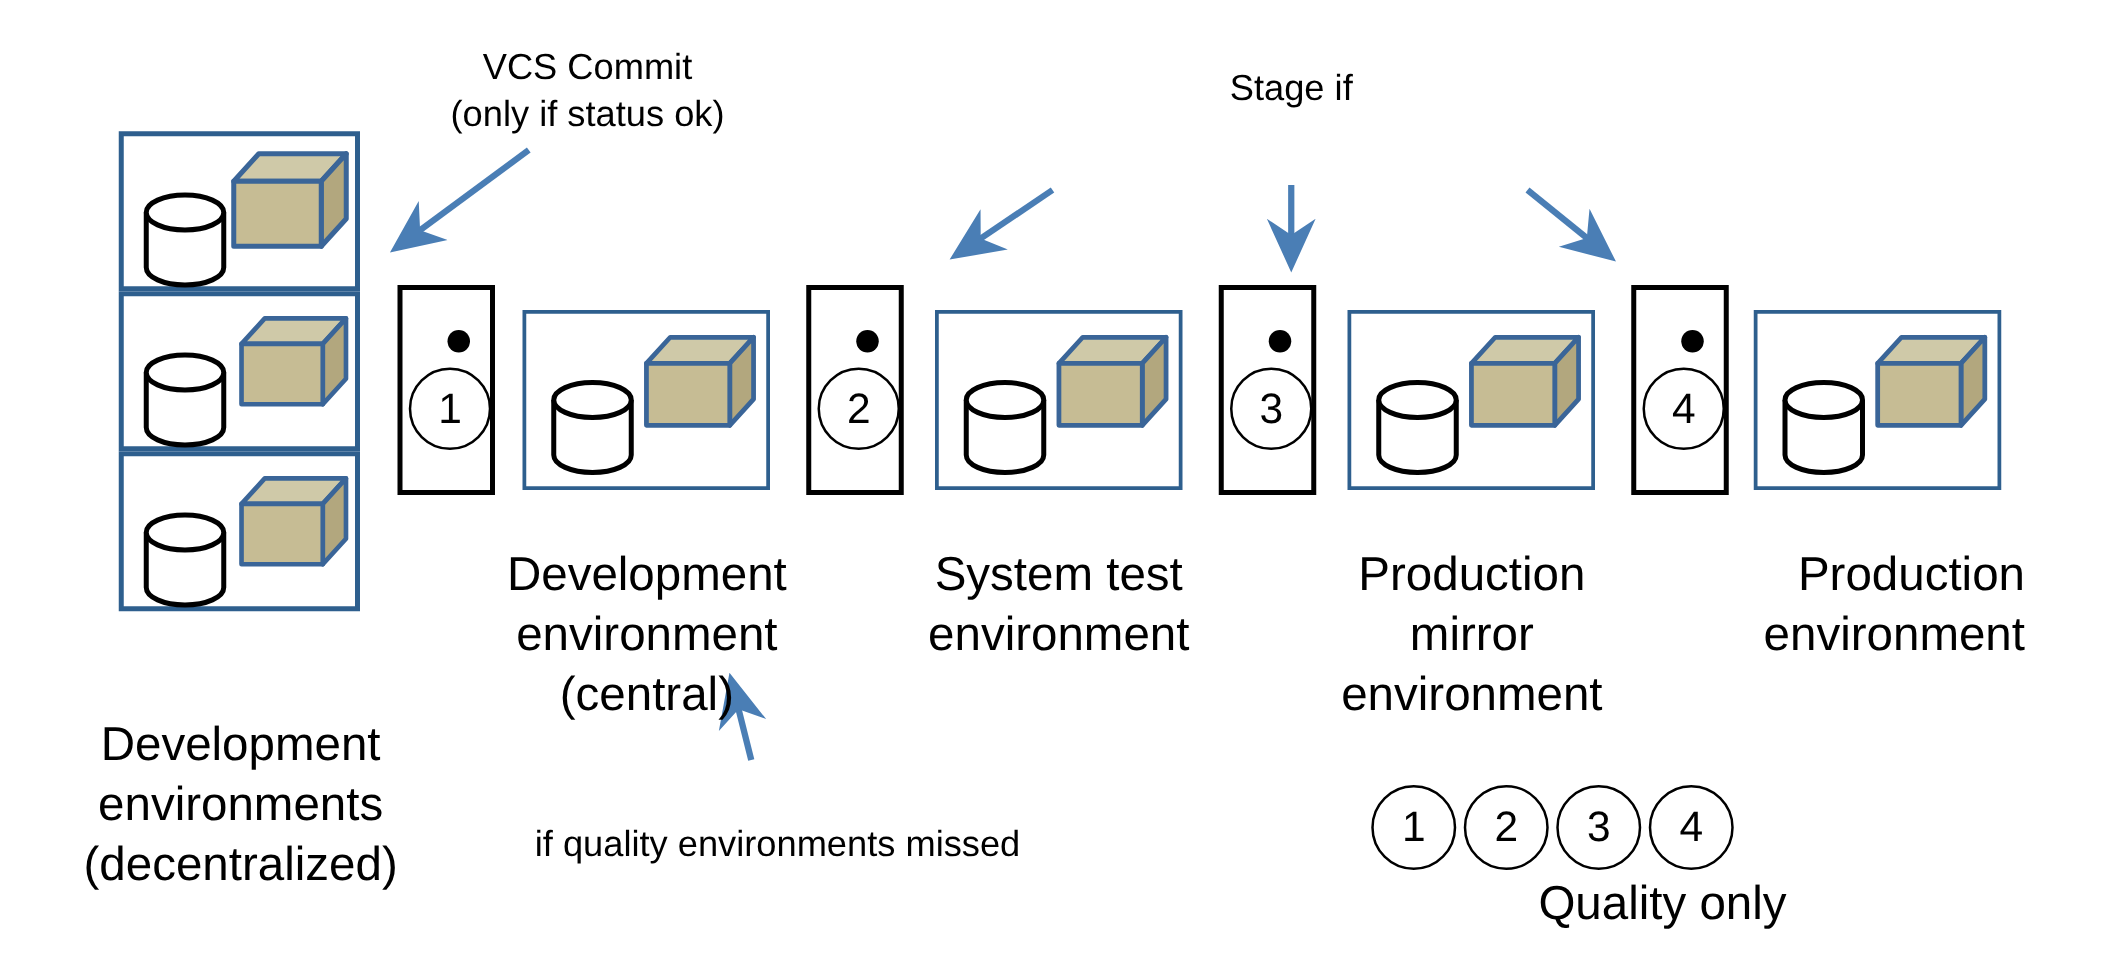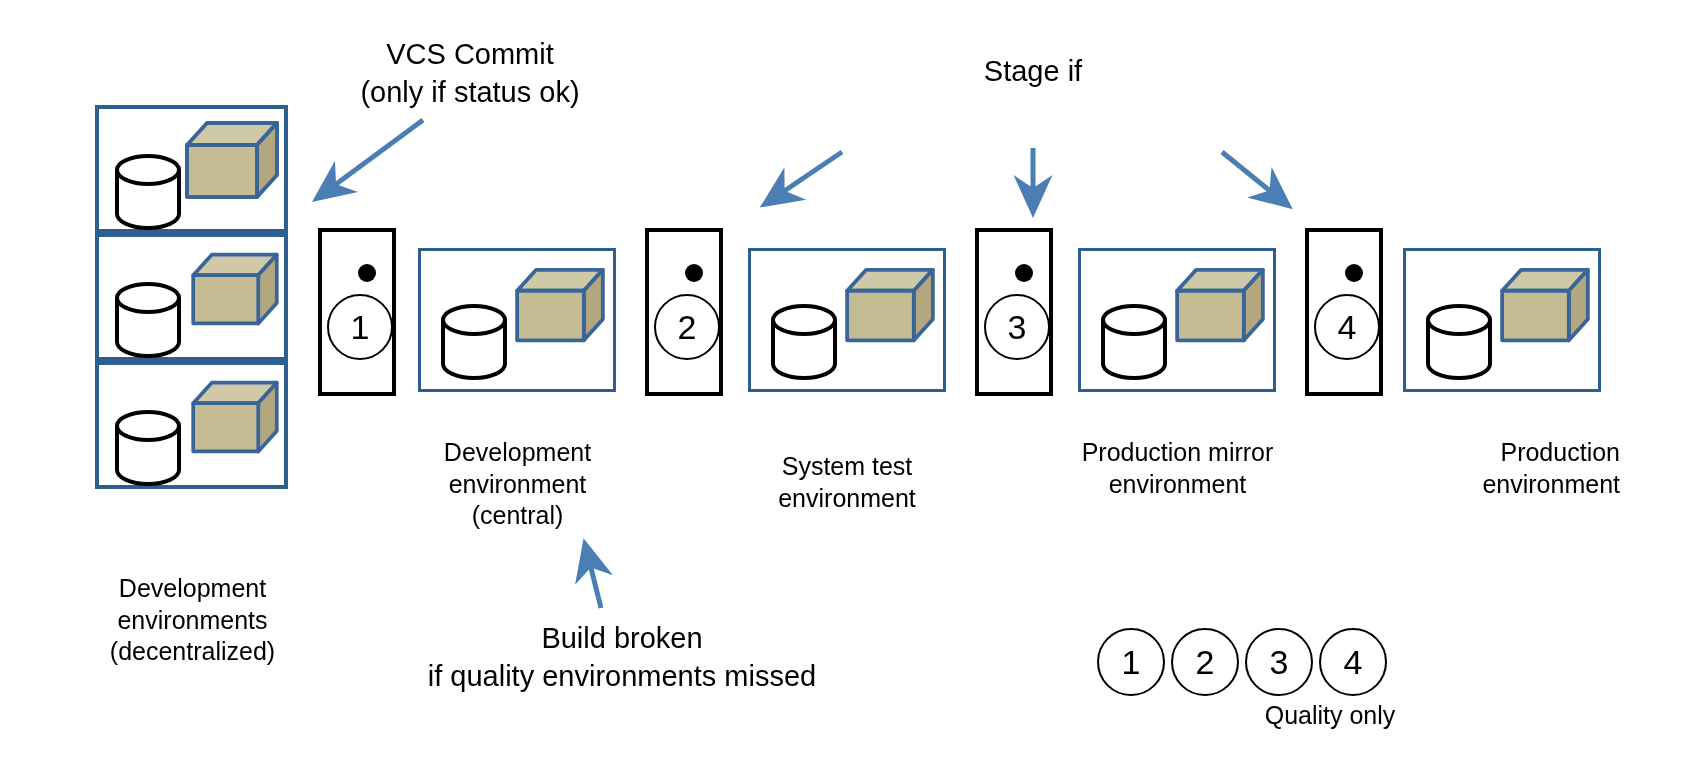--- a/index.html
+++ b/index.html
@@ -52,21 +52,21 @@
     align-items: center;
     justify-content: center;
     font-size: 34px;
     line-height: 1;
     color: #000000;
   }
 
   
   .label {
     position: absolute;
-    font-size: 25px;
+    font-size: 38px;
     line-height: 1.26;
     color: #000000;
     text-align: center;
     white-space: pre-line;
   }
   .label.annot { font-size: 29px; }
 
   
   .legend-circle {
     position: absolute;
@@ -177,21 +177,21 @@
     <svg class="icon-svg abs" style="left:18px; top:55px;" width="70" height="74" viewBox="0 0 70 74">
       <path d="M4,14 L4,58 A31,14 0 0 0 66,58 L66,14" fill="#ffffff" stroke="#000000" stroke-width="4"></path>
       <ellipse cx="35" cy="14" rx="31" ry="14" fill="#ffffff" stroke="#000000" stroke-width="4"></ellipse>
     </svg>
     <svg class="icon-svg abs" style="left:92px; top:15px;" width="94" height="80" viewBox="0 0 98 84">
       <polygon points="4,26 24,4 94,4 74,26" fill="#CFC9A8" stroke="#3A6598" stroke-width="4" stroke-linejoin="round"></polygon>
       <polygon points="74,26 94,4 94,56 74,78" fill="#B2A77E" stroke="#3A6598" stroke-width="4" stroke-linejoin="round"></polygon>
       <polygon points="4,26 74,26 74,78 4,78" fill="#C6BC94" stroke="#3A6598" stroke-width="4" stroke-linejoin="round"></polygon>
     </svg>
   </div>
-  <div class="label" style="left:722px; top:451px; width:250px;">System test
+  <div class="label" style="left:722px; top:437px; width:250px;">System test
 environment</div>
 
   <div class="gate-box" style="left:975px; top:228px; width:78px; height:168px;">
     <div class="gate-dot" style="left:36px; top:32px;"></div>
     <div class="gate-circle" style="left:5px; top:62px; width:62px; height:62px;">3</div>
   </div>
 
   <div class="env-box" style="left:1078px; top:248px; width:198px; height:144px;">
     <svg class="icon-svg abs" style="left:18px; top:55px;" width="70" height="74" viewBox="0 0 70 74">
       <path d="M4,14 L4,58 A31,14 0 0 0 66,58 L66,14" fill="#ffffff" stroke="#000000" stroke-width="4"></path>
@@ -223,21 +223,20 @@
     </svg>
   </div>
   <div class="label" style="left:1390px; top:437px; width:230px;text-align:right;">Production
 environment</div>
 
   <div class="label annot" style="left:330px; top:36px; width:280px;text-align:center;">VCS Commit</div>
   <div class="label annot" style="left:893px; top:53px; width:280px;">Stage if</div>
 
   <div class="label annot" style="left:330px; top:74px; width:280px;">(only if status ok)</div>
 
-  <div class="label annot" style="left:497px; top:620px; width:250px;">Build broken</div>
   <div class="label annot" style="left:427px; top:658px; width:390px;">if quality environments missed</div>
 
   <div class="legend-circle" style="left:1097px; top:628px;">1</div>
   <div class="legend-circle" style="left:1171px; top:628px;">2</div>
   <div class="legend-circle" style="left:1245px; top:628px;">3</div>
   <div class="legend-circle" style="left:1319px; top:628px;">4</div>
   <div class="label" style="left:1185px; top:700px; width:290px;">Quality only</div>
 
 </div>
 

